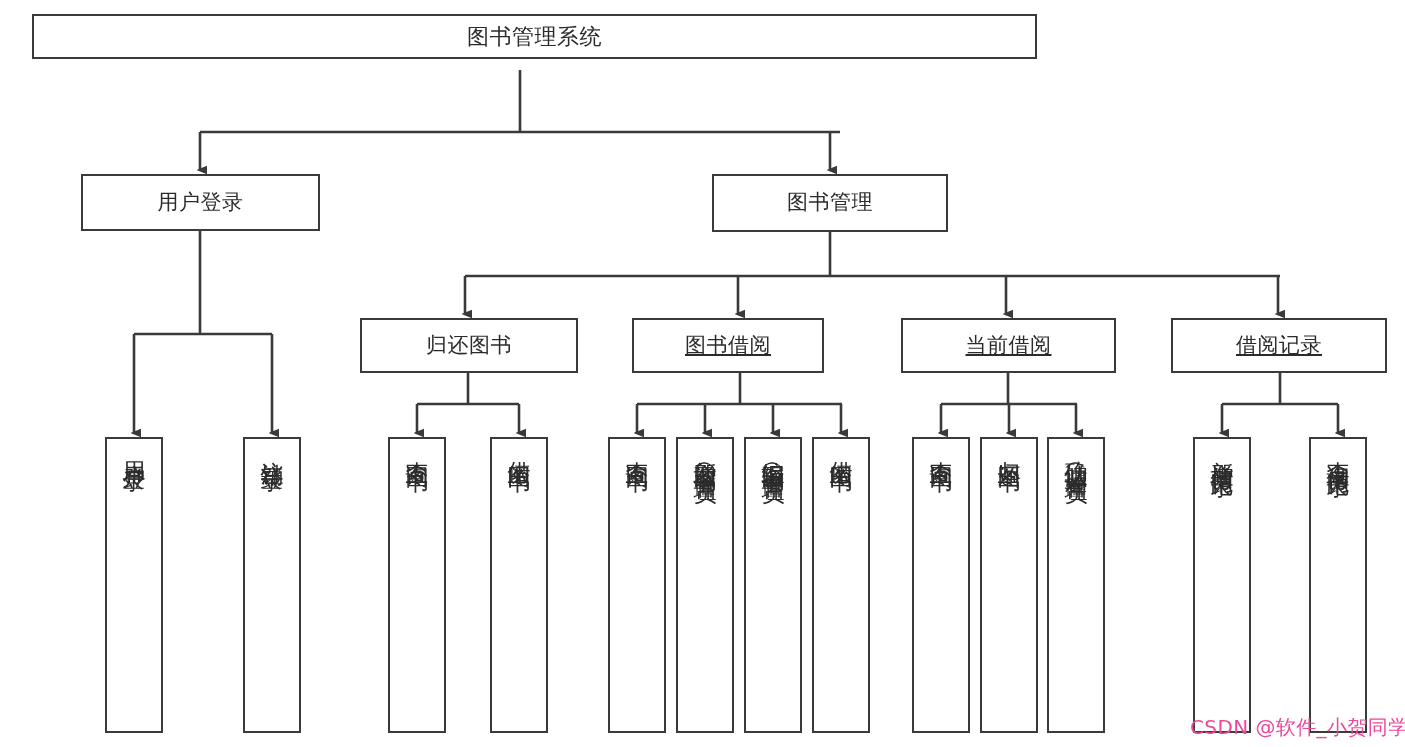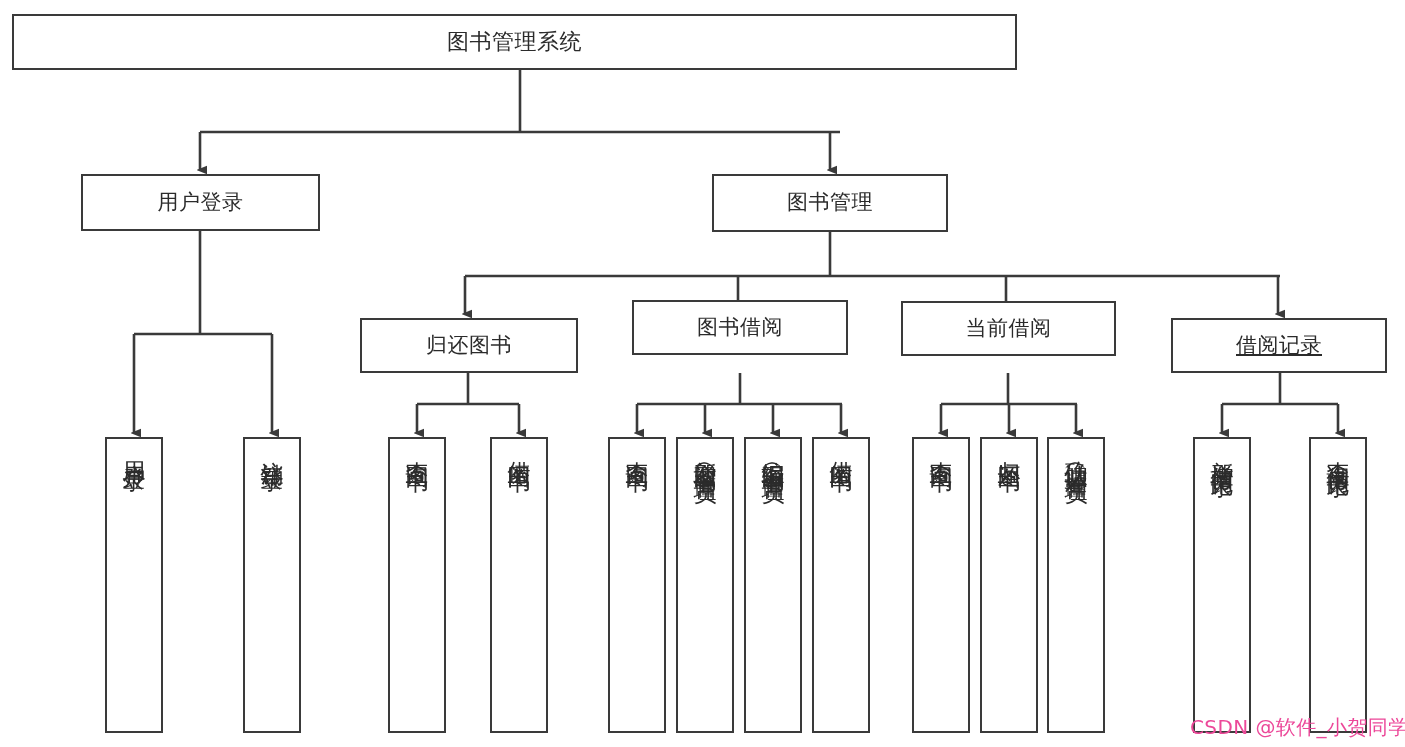--- a/index.html
+++ b/index.html
@@ -123,38 +123,38 @@
       <path d="M1009,404 L1009,433" marker-end="url(#arrow)"></path>
       <path d="M1076,404 L1076,433" marker-end="url(#arrow)"></path>
 
       <path d="M1280,373 L1280,404"></path>
       <path d="M1222,404 L1338,404"></path>
       <path d="M1222,404 L1222,433" marker-end="url(#arrow)"></path>
       <path d="M1338,404 L1338,433" marker-end="url(#arrow)"></path>
     </g>
   </svg>
 
-  <div class="node horiz tier-root" style="left:12px; top:14px; width:1005px; height:56px;">
+  <div class="node horiz tier-root" style="left:32px; top:14px; width:1005px; height:45px;">
     <span class="node-label">图书管理系统</span>
   </div>
 
   <div class="node horiz" style="left:81px; top:174px; width:239px; height:57px;">
     <span class="node-label">用户登录</span>
   </div>
   <div class="node horiz" style="left:712px; top:174px; width:236px; height:58px;">
     <span class="node-label">图书管理</span>
   </div>
 
   <div class="node horiz" style="left:360px; top:318px; width:218px; height:55px;">
     <span class="node-label">归还图书</span>
   </div>
-  <div class="node horiz" style="left:632px; top:300px; width:216px; height:55px;">
+  <div class="node horiz" style="left:632px; top:318px; width:192px; height:55px;text-decoration:underline;">
     <span class="node-label">图书借阅</span>
   </div>
-  <div class="node horiz" style="left:901px; top:301px; width:215px; height:55px;">
+  <div class="node horiz" style="left:901px; top:318px; width:215px; height:55px;text-decoration:underline;">
     <span class="node-label">当前借阅</span>
   </div>
   <div class="node horiz" style="left:1171px; top:318px; width:216px; height:55px;text-decoration:underline;">
     <span class="node-label">借阅记录</span>
   </div>
 
   <div class="node vert" style="left:105px; top:437px; width:58px; height:296px;">
     <span class="node-label">用户登录</span>
   </div>
   <div class="node vert" style="left:243px; top:437px; width:58px; height:296px;">

